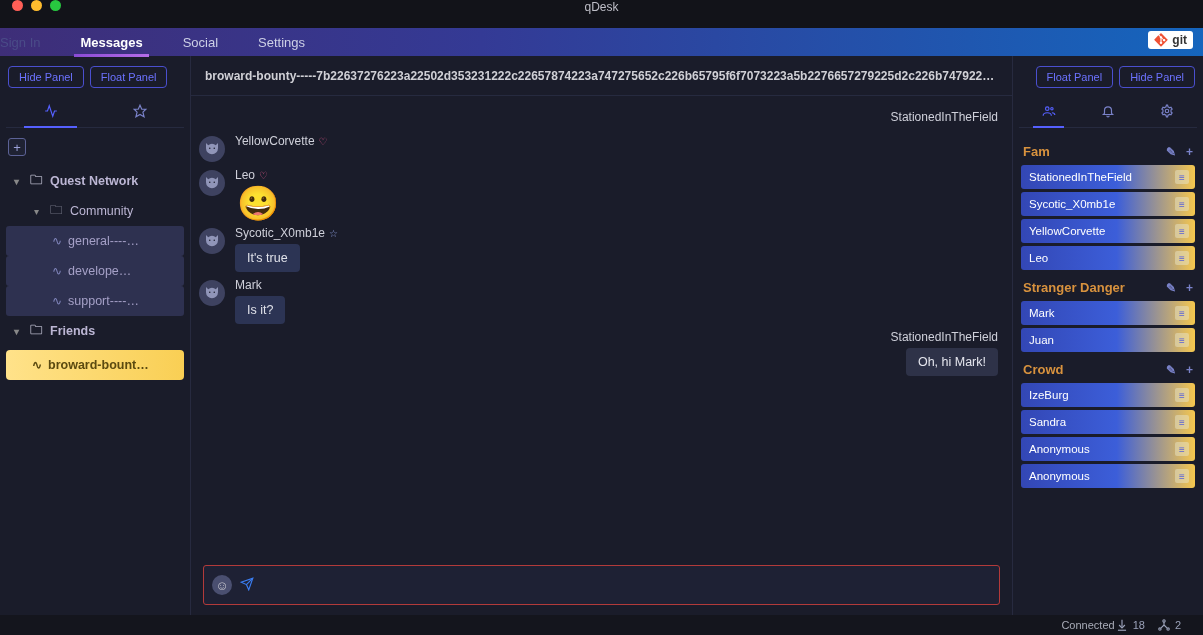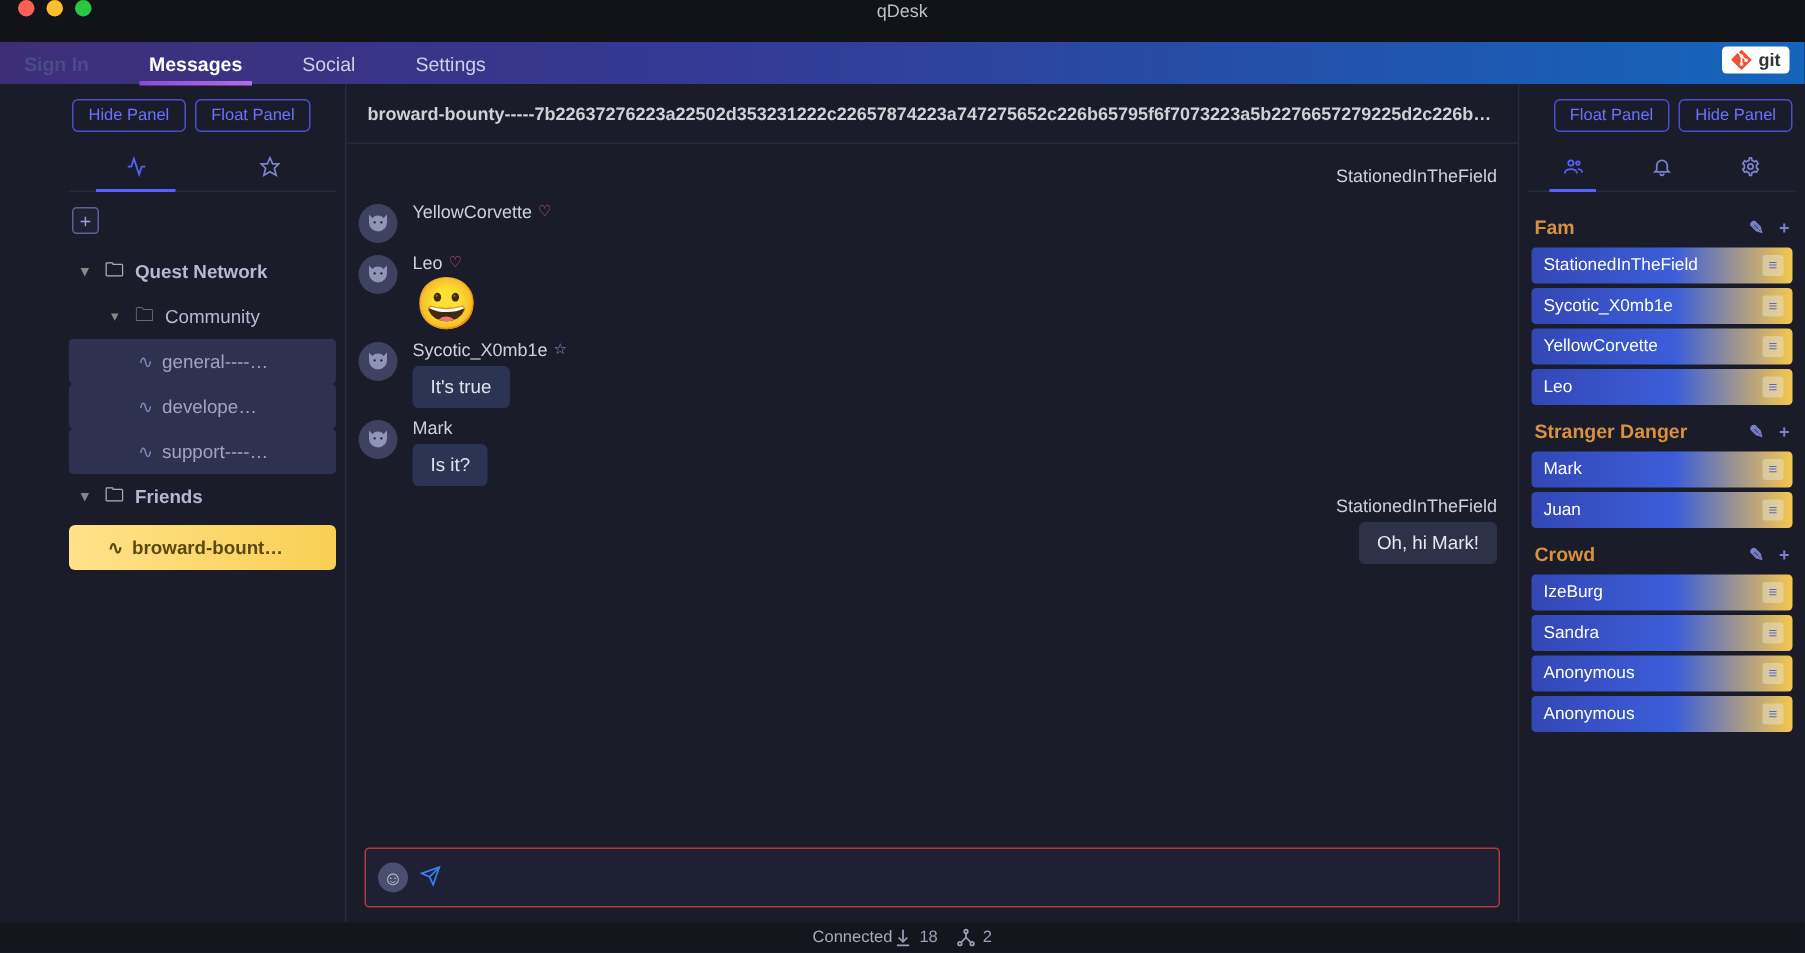--- a/index.html
+++ b/index.html
@@ -24,42 +24,42 @@
     position: absolute; left: 50%; transform: translateX(-50%);
     color:#bfbfc8; font-size:12px;
   }
   
   .tabbar {
     height: 28px;
     background: linear-gradient(90deg, #3e2e78 0%, #343a95 40%, #1565bd 100%);
     display: flex; align-items: center; position: relative;
   }
   .signin {
-    color:#4a4c88; margin-left:16px; margin-right:20px;
-    font-size:13px; font-weight:700;
+    color:#4a4c88; margin-right:20px;
+    font-size:13px; font-weight:400;
   }
   .tabitem {
     color:#cdd0e6; font-size:13px; padding:6px 20px; height:100%;
     display:flex; align-items:center; cursor:pointer; position:relative;
   }
   .tabitem.active { color:#fff; font-weight:600; }
   .tabitem.active::after {
     content:""; position:absolute; left:14px; right:14px; bottom:-1px;
     height:3px; background: linear-gradient(90deg,#8a4bd5,#b56de8);
   }
   .gitbadge {
     position:absolute; right:10px; top:3px;
     display:flex; align-items:center; gap:4px;
     background:#fff; color:#333; padding:2px 6px; border-radius:3px;
     font-size:12px; font-weight:bold;
   }
   .gitbadge svg { width:14px; height:14px; }
 
   
-  .mainarea { flex:1; display:flex; overflow:hidden;padding-left:40px; }
+  .mainarea { flex:1; display:flex; overflow:hidden; }
 
   
   .leftpanel { width:190px; background:#1a1c2a; display:flex; flex-direction:column; }
   .panel-btns { display:flex; gap:6px; padding:10px 8px 6px; }
   .ghost-btn {
     border:1px solid #4a4fcf; color:#6c72ff;
     background:transparent; padding:4px 10px; border-radius:4px;
     font-size:11px; cursor:pointer;
   }
   .lefticons {
@@ -187,21 +187,21 @@
     background: linear-gradient(90deg,#3347b5 0%, #3c5ed9 55%, #f5c74e 100%);
     display:flex; align-items:center; justify-content:space-between;
     padding:0 6px 0 8px; color:#fff; font-size:11.5px; cursor:pointer;
   }
   .member .mmenu { color:#5a62d6; background:#e7e3c880; width:14px;height:14px;
     border-radius:2px; display:flex;align-items:center;justify-content:center; font-size:10px;}
 
   
   .statusbar {
     height:20px; background:#14151d; color:#a9acb8; font-size:11px;
-    display:flex; align-items:center; justify-content:center;
+    display:flex; align-items:center; justify-content:flex-end;
     padding:0 22px;
   }
   .statusright { display:flex; gap:12px; align-items:center; color:#9aa1b8; }
   .statusright span { display:flex; gap:4px; align-items:center; }
 
   
   .icon { width:14px; height:14px; }
 </style>
 </head>
 <body>

